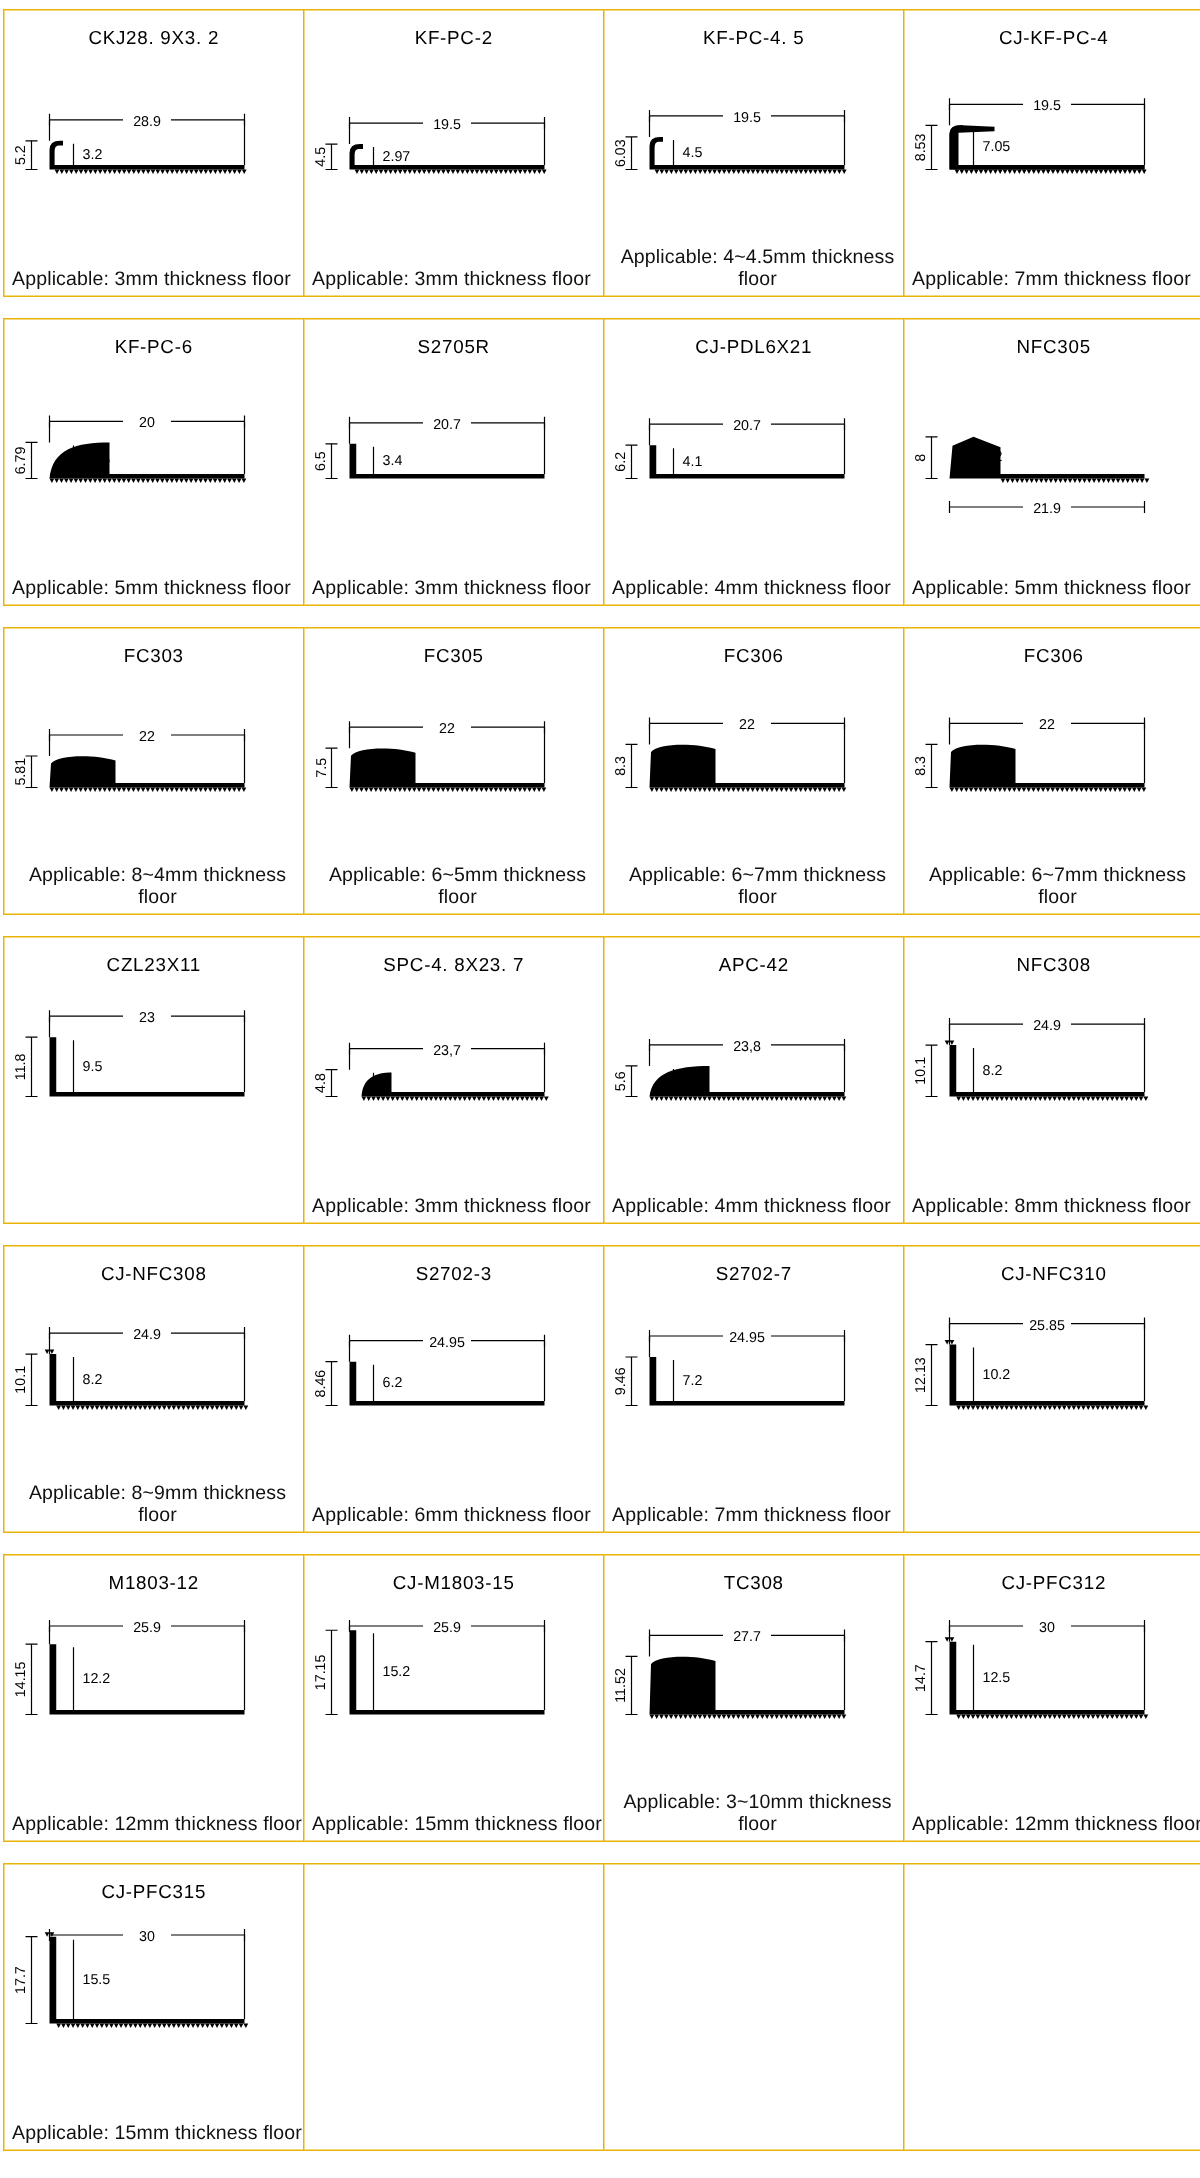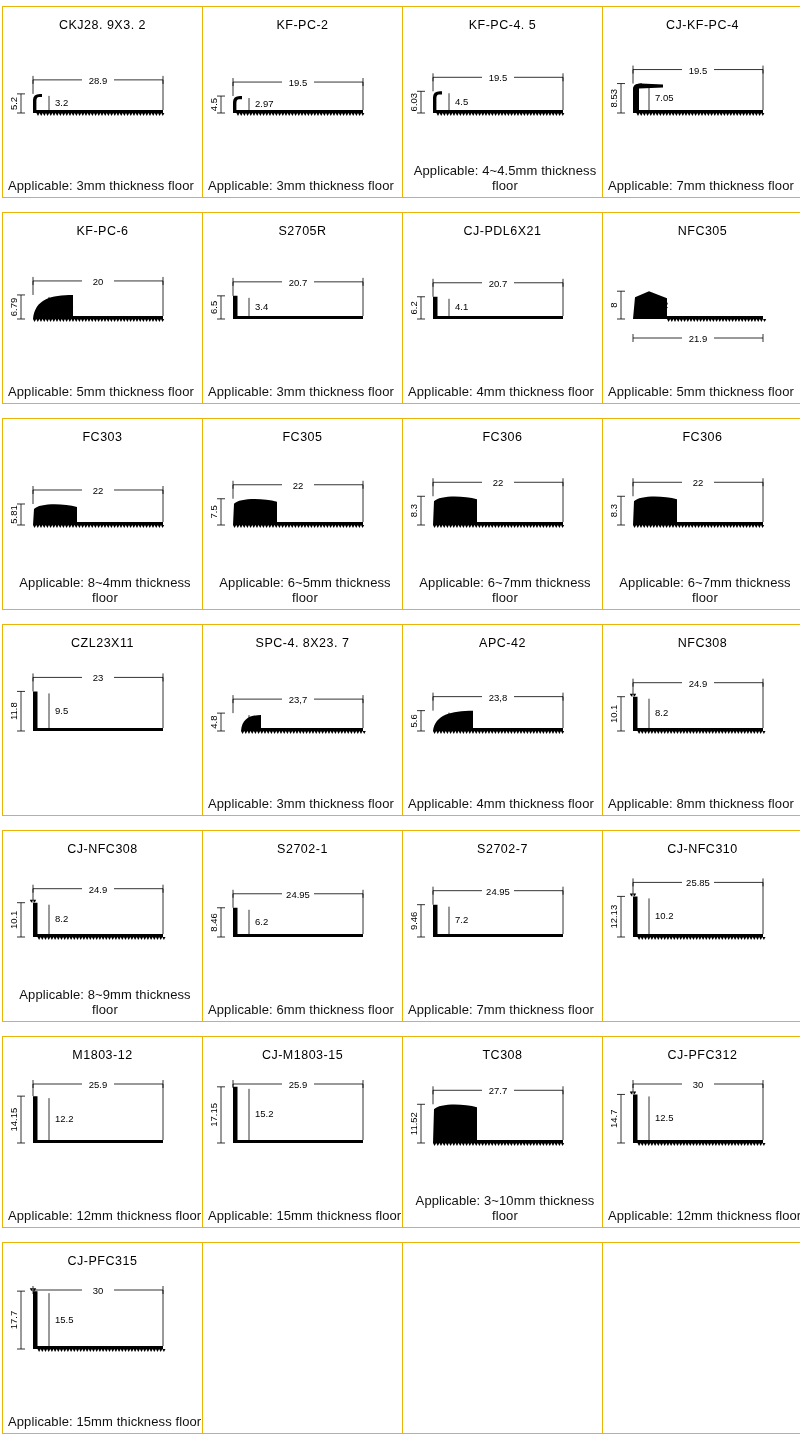--- a/index.html
+++ b/index.html
@@ -1056,21 +1056,21 @@
   <line class="tick" x1="14" y1="40.69" x2="22" y2="40.69"></line>
   <line class="tick" x1="14" y1="75" x2="22" y2="75"></line>
   <text class="dimtxt" x="14" y="57.845" text-anchor="middle" transform="rotate(-90 14 57.845)">10.1</text>
                 <text class="dimtxt" x="52" y="60.345">8.2</text>
                 <line class="dimline" x1="46" y1="42.69" x2="46" y2="72"></line>
               </svg>
             </div>
       <div class="note">Applicable: 8~9mm thickness floor</div>
     </td>
           <td class="cell">
-      <div class="title">S2702-1</div>
+      <div class="title">S2702-3</div>
       <div class="canvas">
               <svg width="199" height="140" viewBox="0 0 199 140">
                 <path class="prof" d="M30 75
       L30 45.774 L34.5 45.774
       L34.5 72 L160 72
       L160 75 Z"></path>
                 <line class="dimline" x1="30" y1="31.774" x2="160" y2="31.774"></line>
   <line class="tick" x1="30" y1="27.774" x2="30" y2="35.774"></line>
   <line class="tick" x1="160" y1="27.774" x2="160" y2="35.774"></line>
   <rect x="79" y="24.774" width="32" height="13" fill="#fff"></rect>

